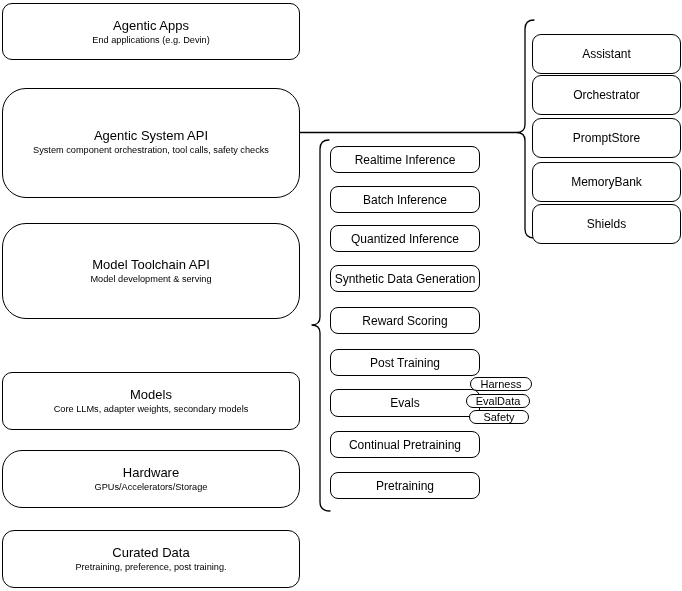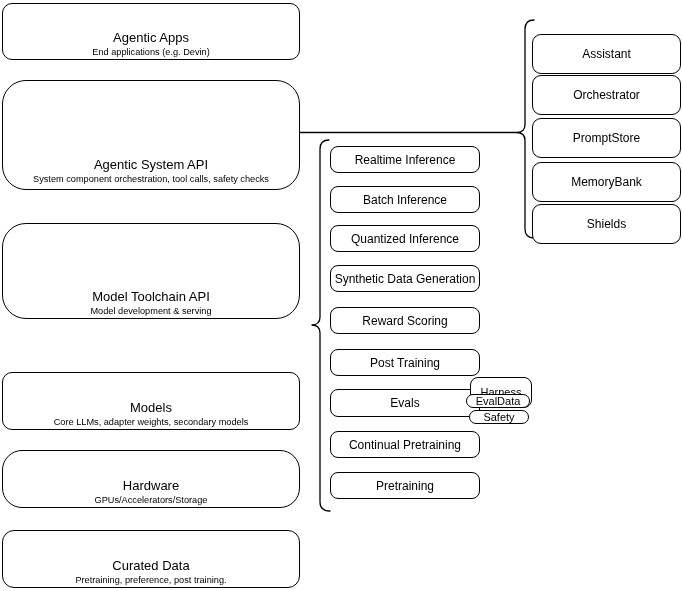--- a/index.html
+++ b/index.html
@@ -27,21 +27,21 @@
   .lbox {
     position: absolute;
     left: 2px;
     width: 298px;
     box-sizing: border-box;
     border: 1.3px solid #000000;
     background: #ffffff;
     display: flex;
     flex-direction: column;
     align-items: center;
-    justify-content: flex-end;
+    justify-content: center;
     text-align: center;
     z-index: 1;
   }
   .lbox .ltitle {
     font-size: 13px;
     line-height: 17px;
     white-space: nowrap;
   }
   .lbox .lsub {
     font-size: 9.2px;
@@ -111,21 +111,21 @@
     <path d="M 329 140 Q 320 140 320 149 L 320 317 Q 320 325 311.5 325 Q 320 325 320 333 L 320 502 Q 320 511 330 511" stroke="#000000" stroke-width="1.3" fill="none" stroke-linecap="round"></path>
 
     <path d="M 534 20 Q 525 20 525 29 L 525 124.5 Q 525 132.5 516.5 132.5 Q 525 132.5 525 140.5 L 525 229 Q 525 238 534 238" stroke="#000000" stroke-width="1.3" fill="none" stroke-linecap="round"></path>
   </svg>
 
   <div class="lbox" style="top:3px;height:57px;border-radius:10px">
     <div class="ltitle">Agentic Apps</div>
     <div class="lsub">End applications (e.g. Devin)</div>
   </div>
 
-  <div class="lbox" style="top:80px;height:110px;border-radius:24px;padding-bottom:3px">
+  <div class="lbox" style="top:88px;height:110px;border-radius:24px;padding-bottom:3px">
     <div class="ltitle">Agentic System API</div>
     <div class="lsub">System component orchestration, tool calls, safety checks</div>
   </div>
 
   <div class="lbox" style="top:223px;height:96px;border-radius:24px">
     <div class="ltitle">Model Toolchain API</div>
     <div class="lsub">Model development &amp; serving</div>
   </div>
 
   <div class="lbox" style="top:372px;height:58px;border-radius:10px">
@@ -146,21 +146,21 @@
   <div class="mbox" style="top:146px">Realtime Inference</div>
   <div class="mbox" style="top:225px">Quantized Inference</div>
   <div class="mbox" style="top:186px">Batch Inference</div>
   <div class="mbox" style="top:265px">Synthetic Data Generation</div>
   <div class="mbox" style="top:307px">Reward Scoring</div>
   <div class="mbox" style="top:349px">Post Training</div>
   <div class="mbox" style="top:389px;height:28px">Evals</div>
   <div class="mbox" style="top:431px">Continual Pretraining</div>
   <div class="mbox" style="top:472px">Pretraining</div>
 
-  <div class="pill" style="left:470px;top:377px;width:62px;height:31px">Harness</div>
+  <div class="pill" style="left:470px;top:377px;width:62px;height:14px">Harness</div>
   <div class="pill" style="left:466px;top:394px;width:64px;height:14px">EvalData</div>
   <div class="pill" style="left:469px;top:410px;width:60px;height:14px">Safety</div>
 
   <div class="rbox" style="top:34px">Assistant</div>
   <div class="rbox" style="top:75px">Orchestrator</div>
   <div class="rbox" style="top:118px">PromptStore</div>
   <div class="rbox" style="top:162px">MemoryBank</div>
   <div class="rbox" style="top:204px">Shields</div>
 
 </div>

